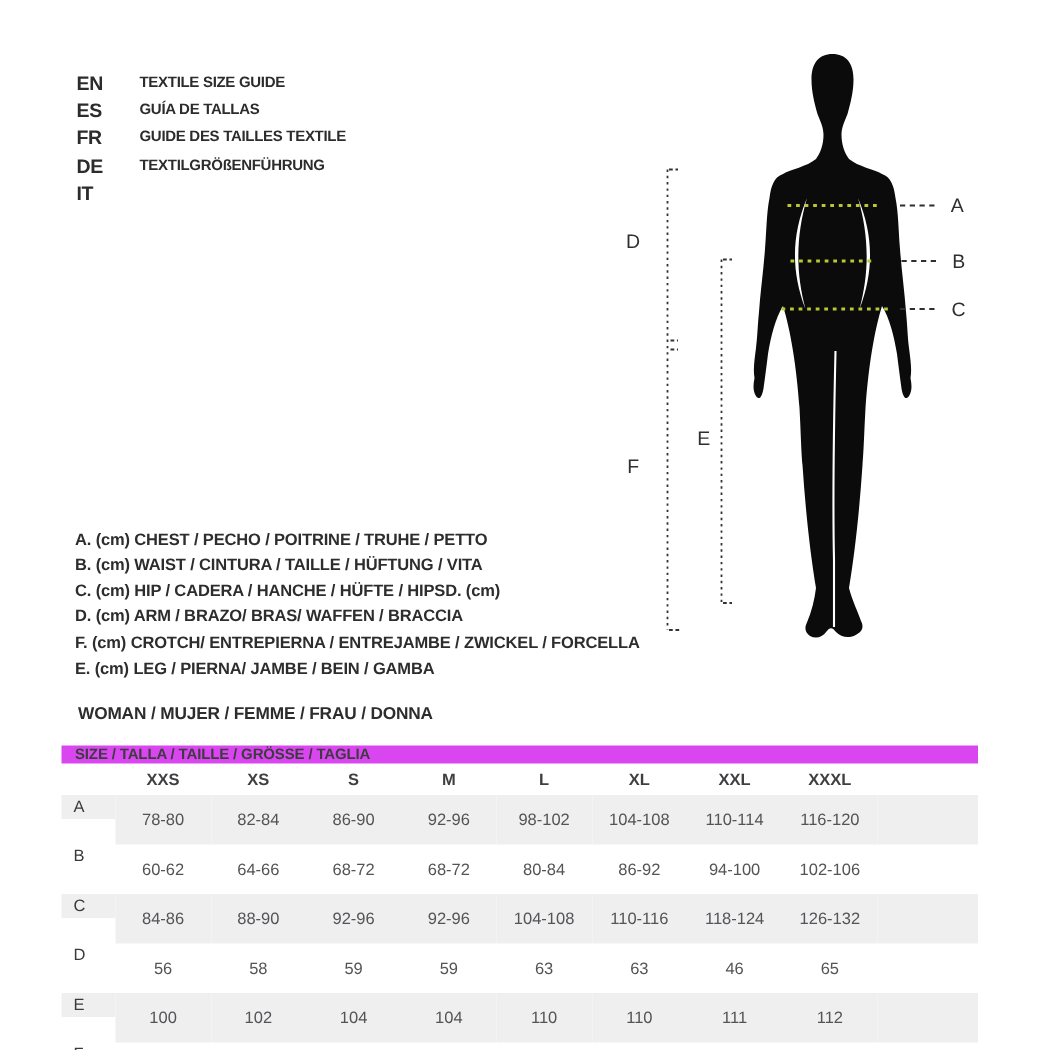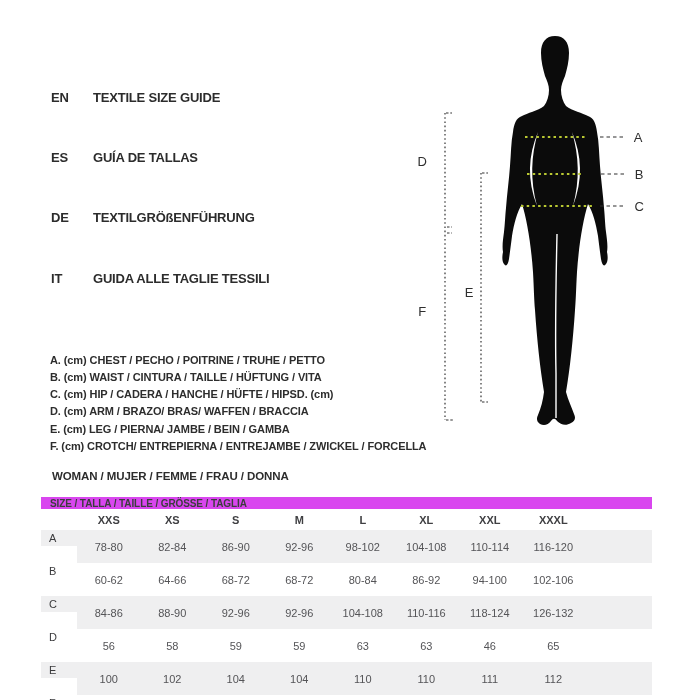--- a/index.html
+++ b/index.html
@@ -2,23 +2,23 @@
 <html><head>
 <meta charset="utf-8">
 <style>
   html,body{margin:0;padding:0;background:#fff;}
   .canvas{
     position:relative;width:700px;height:700px;background:#ffffff;overflow:hidden;
     font-family:"Liberation Sans",sans-serif;color:#2c2c2c;
   }
   
   .lang-list{position:absolute;left:51px;top:46px;}
-  .lang-row{display:flex;height:18.4px;align-items:center;margin-top:42px;}
+  .lang-row{display:flex;height:18.4px;align-items:center;}
   .lang-code{width:42px;font-size:13px;font-weight:700;letter-spacing:-0.2px;color:#2c2c2c;}
-  .lang-label{font-size:13px;font-weight:700;letter-spacing:-0.2px;color:#2c2c2c;white-space:nowrap;}
+  .lang-label{font-size:10px;font-weight:700;letter-spacing:-0.2px;color:#2c2c2c;white-space:nowrap;}
   
   .figure{position:absolute;left:410px;top:28px;width:250px;height:404px;}
   .figure svg{position:absolute;left:0;top:0;}
   .measure-label{
     position:absolute;transform:translate(-50%,-50%);
     font-size:13px;font-weight:400;color:#2f2f2f;letter-spacing:-0.2px;
   }
   
   .legend{position:absolute;left:50px;top:351px;}
   .legend-line{height:17.25px;font-size:11px;font-weight:700;letter-spacing:-0.1px;color:#2d2d2d;white-space:nowrap;display:flex;align-items:center;}
@@ -45,26 +45,29 @@
   <div class="lang-list">
     <div class="lang-row">
       <span class="lang-code">EN</span>
       <span class="lang-label">TEXTILE SIZE GUIDE</span>
     </div>
     <div class="lang-row">
       <span class="lang-code">ES</span>
       <span class="lang-label">GUÍA DE TALLAS</span>
     </div>
     <div class="lang-row">
+      <span class="lang-code">FR</span>
+      <span class="lang-label">GUIDE DES TAILLES TEXTILE</span>
+    </div>
+    <div class="lang-row">
       <span class="lang-code">DE</span>
       <span class="lang-label">TEXTILGRÖßENFÜHRUNG</span>
     </div>
     <div class="lang-row">
       <span class="lang-code">IT</span>
-      <span class="lang-label">GUIDA ALLE TAGLIE TESSILI</span>
     </div>
   </div>
 
   <div class="figure">
     <svg width="250" height="404" viewBox="0 0 250 404">
 
       <path fill="#0b0b0b" d="
         M145,8
         C136,8 131,14 131,25
         C131,33 133,41 135,48
@@ -138,22 +141,22 @@
     <span class="measure-label" style="left:12px;top:133px">D</span>
     <span class="measure-label" style="left:59px;top:264px">E</span>
     <span class="measure-label" style="left:12px;top:283px">F</span>
   </div>
 
   <div class="legend">
     <div class="legend-line">A. (cm) CHEST / PECHO / POITRINE / TRUHE / PETTO</div>
     <div class="legend-line">B. (cm) WAIST / CINTURA / TAILLE / HÜFTUNG / VITA</div>
     <div class="legend-line">C. (cm) HIP / CADERA / HANCHE / HÜFTE / HIPSD. (cm)</div>
     <div class="legend-line">D. (cm) ARM / BRAZO/ BRAS/ WAFFEN / BRACCIA</div>
+    <div class="legend-line">F. (cm) CROTCH/ ENTREPIERNA / ENTREJAMBE / ZWICKEL / FORCELLA</div>
     <div class="legend-line">E. (cm) LEG / PIERNA/ JAMBE / BEIN / GAMBA</div>
-    <div class="legend-line">F. (cm) CROTCH/ ENTREPIERNA / ENTREJAMBE / ZWICKEL / FORCELLA</div>
   </div>
 
   <div class="group-title">WOMAN / MUJER / FEMME / FRAU / DONNA</div>
 
   <div class="size-table">
     <div class="size-bar">SIZE / TALLA / TAILLE / GRÖSSE / TAGLIA</div>
     <div class="size-grid" id="size-grid">
         <div class="sg-cell sg-head"></div>
         <div class="sg-cell sg-head">XXS</div>
         <div class="sg-cell sg-head">XS</div>

